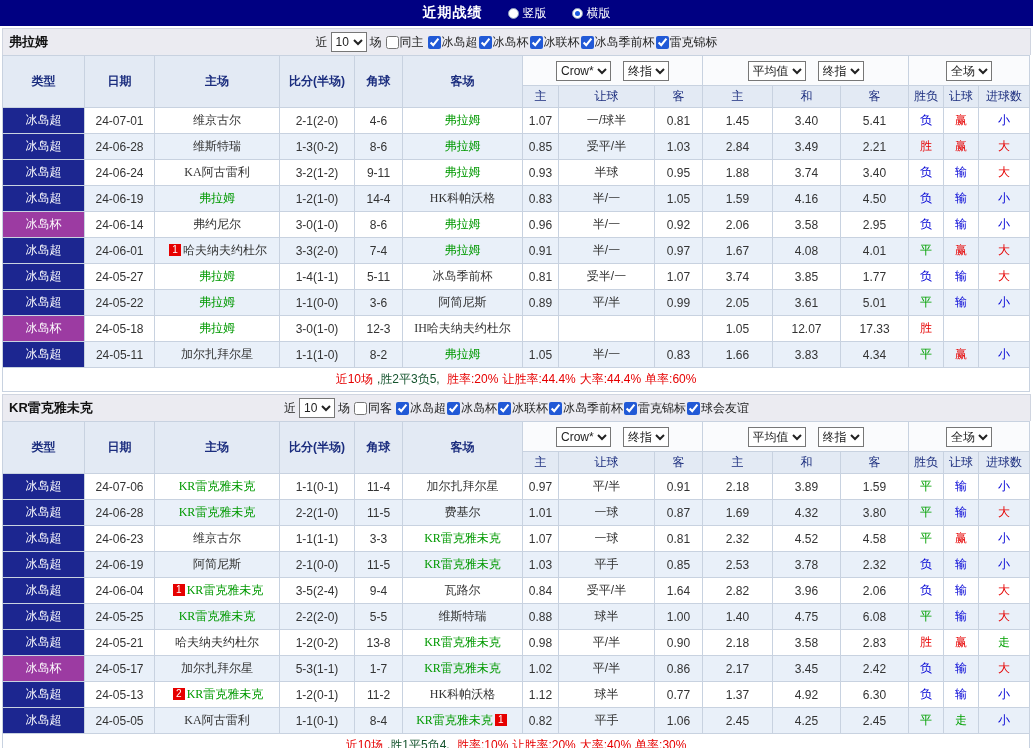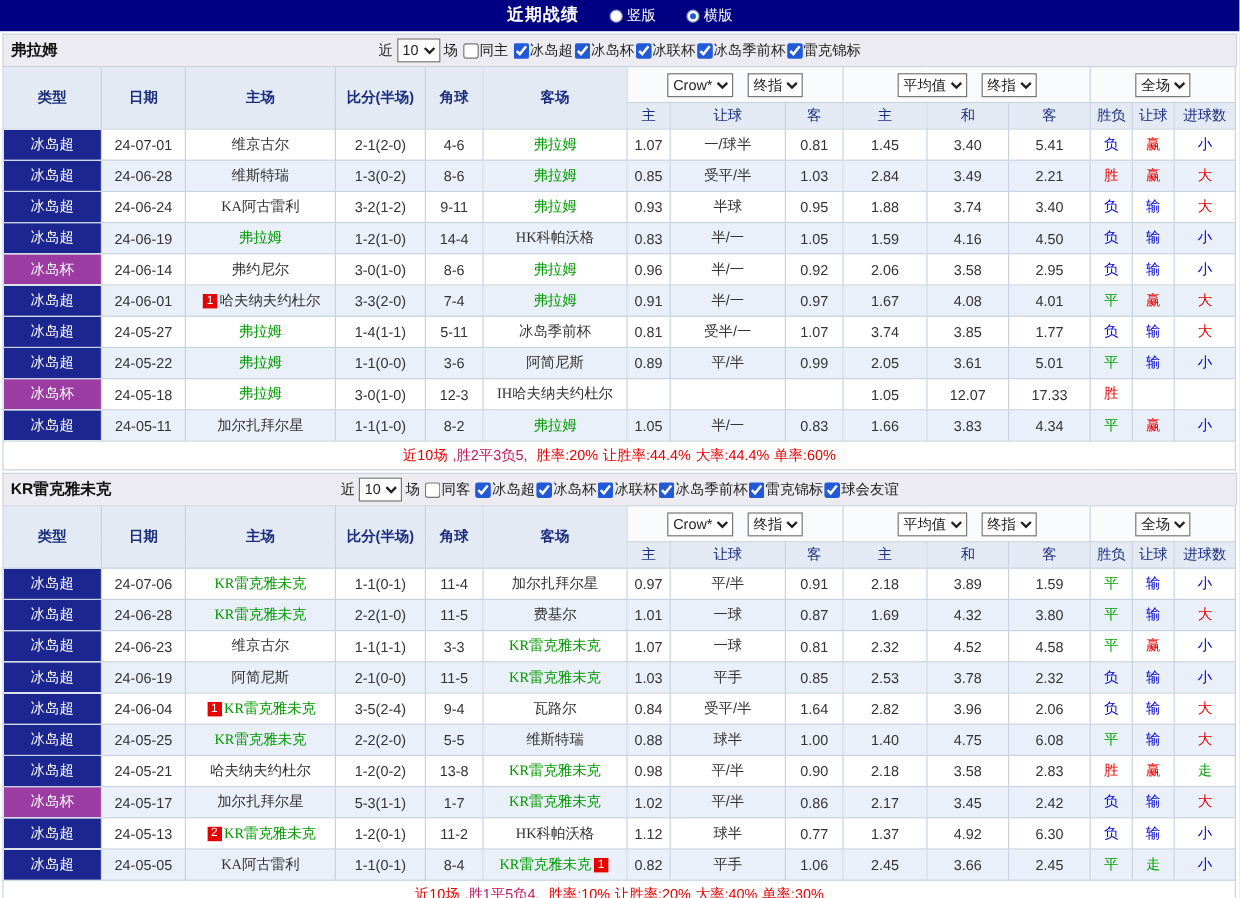--- a/index.html
+++ b/index.html
@@ -55,21 +55,21 @@
   tbody td { color:#333; background:#fff; }
   tbody tr:nth-child(even) td { background:#e9f0f9; }
   td.type-league { background:#1c2690 !important; color:#fff; }
   td.type-cup   { background:#9c3ba2 !important; color:#fff; }
 
   .team-link { cursor:pointer; color:#333;font-family:Liberation Serif, serif; }
   .team-link.green-team { color:#009900; }
   .c-red   { color:#e60000; }
   .c-blue  { color:#0000d5; }
   .c-green { color:#00a000; }
-  .c-dark  { color:#be185d; }
+  .c-dark  { color:#14532d; }
   .badge {
     display:inline-block; background:#e60000; color:#fff;
     font-size:10px; line-height:12px; width:12px; height:12px;
     margin:0 2px; vertical-align:1px; text-align:center;
   }
   td.summary { color:#e60000; background:#fff !important; height:24px; }
   td.summary span { margin:0 2px; }
 </style>
 </head>
 <body>
@@ -637,21 +637,21 @@
               <td class="type-cell type-league">冰岛超</td>
               <td>24-05-05</td>
               <td class="team-cell"><span class="team-link">KA阿古雷利</span></td>
               <td>1-1(0-1)</td>
               <td>8-4</td>
               <td class="team-cell"><span class="team-link green-team">KR雷克雅未克</span><span class="badge">1</span></td>
               <td>0.82</td>
               <td>平手</td>
               <td>1.06</td>
               <td>2.45</td>
-              <td>3.66</td>
+              <td>4.25</td>
               <td>2.45</td>
               <td class="c-green">平</td>
               <td class="c-green">走</td>
               <td class="c-blue">小</td>
             </tr>
           </tbody>
       <tfoot>
         <tr>
           <td colspan="15" class="summary">
             <span><span class="c-red">近10场</span><span class="c-dark">,胜1平5负4, </span><span class="c-red">胜率:10%</span><span class="c-red">让胜率:20%</span><span class="c-red">大率:40%</span><span class="c-red">单率:30%</span></span>

